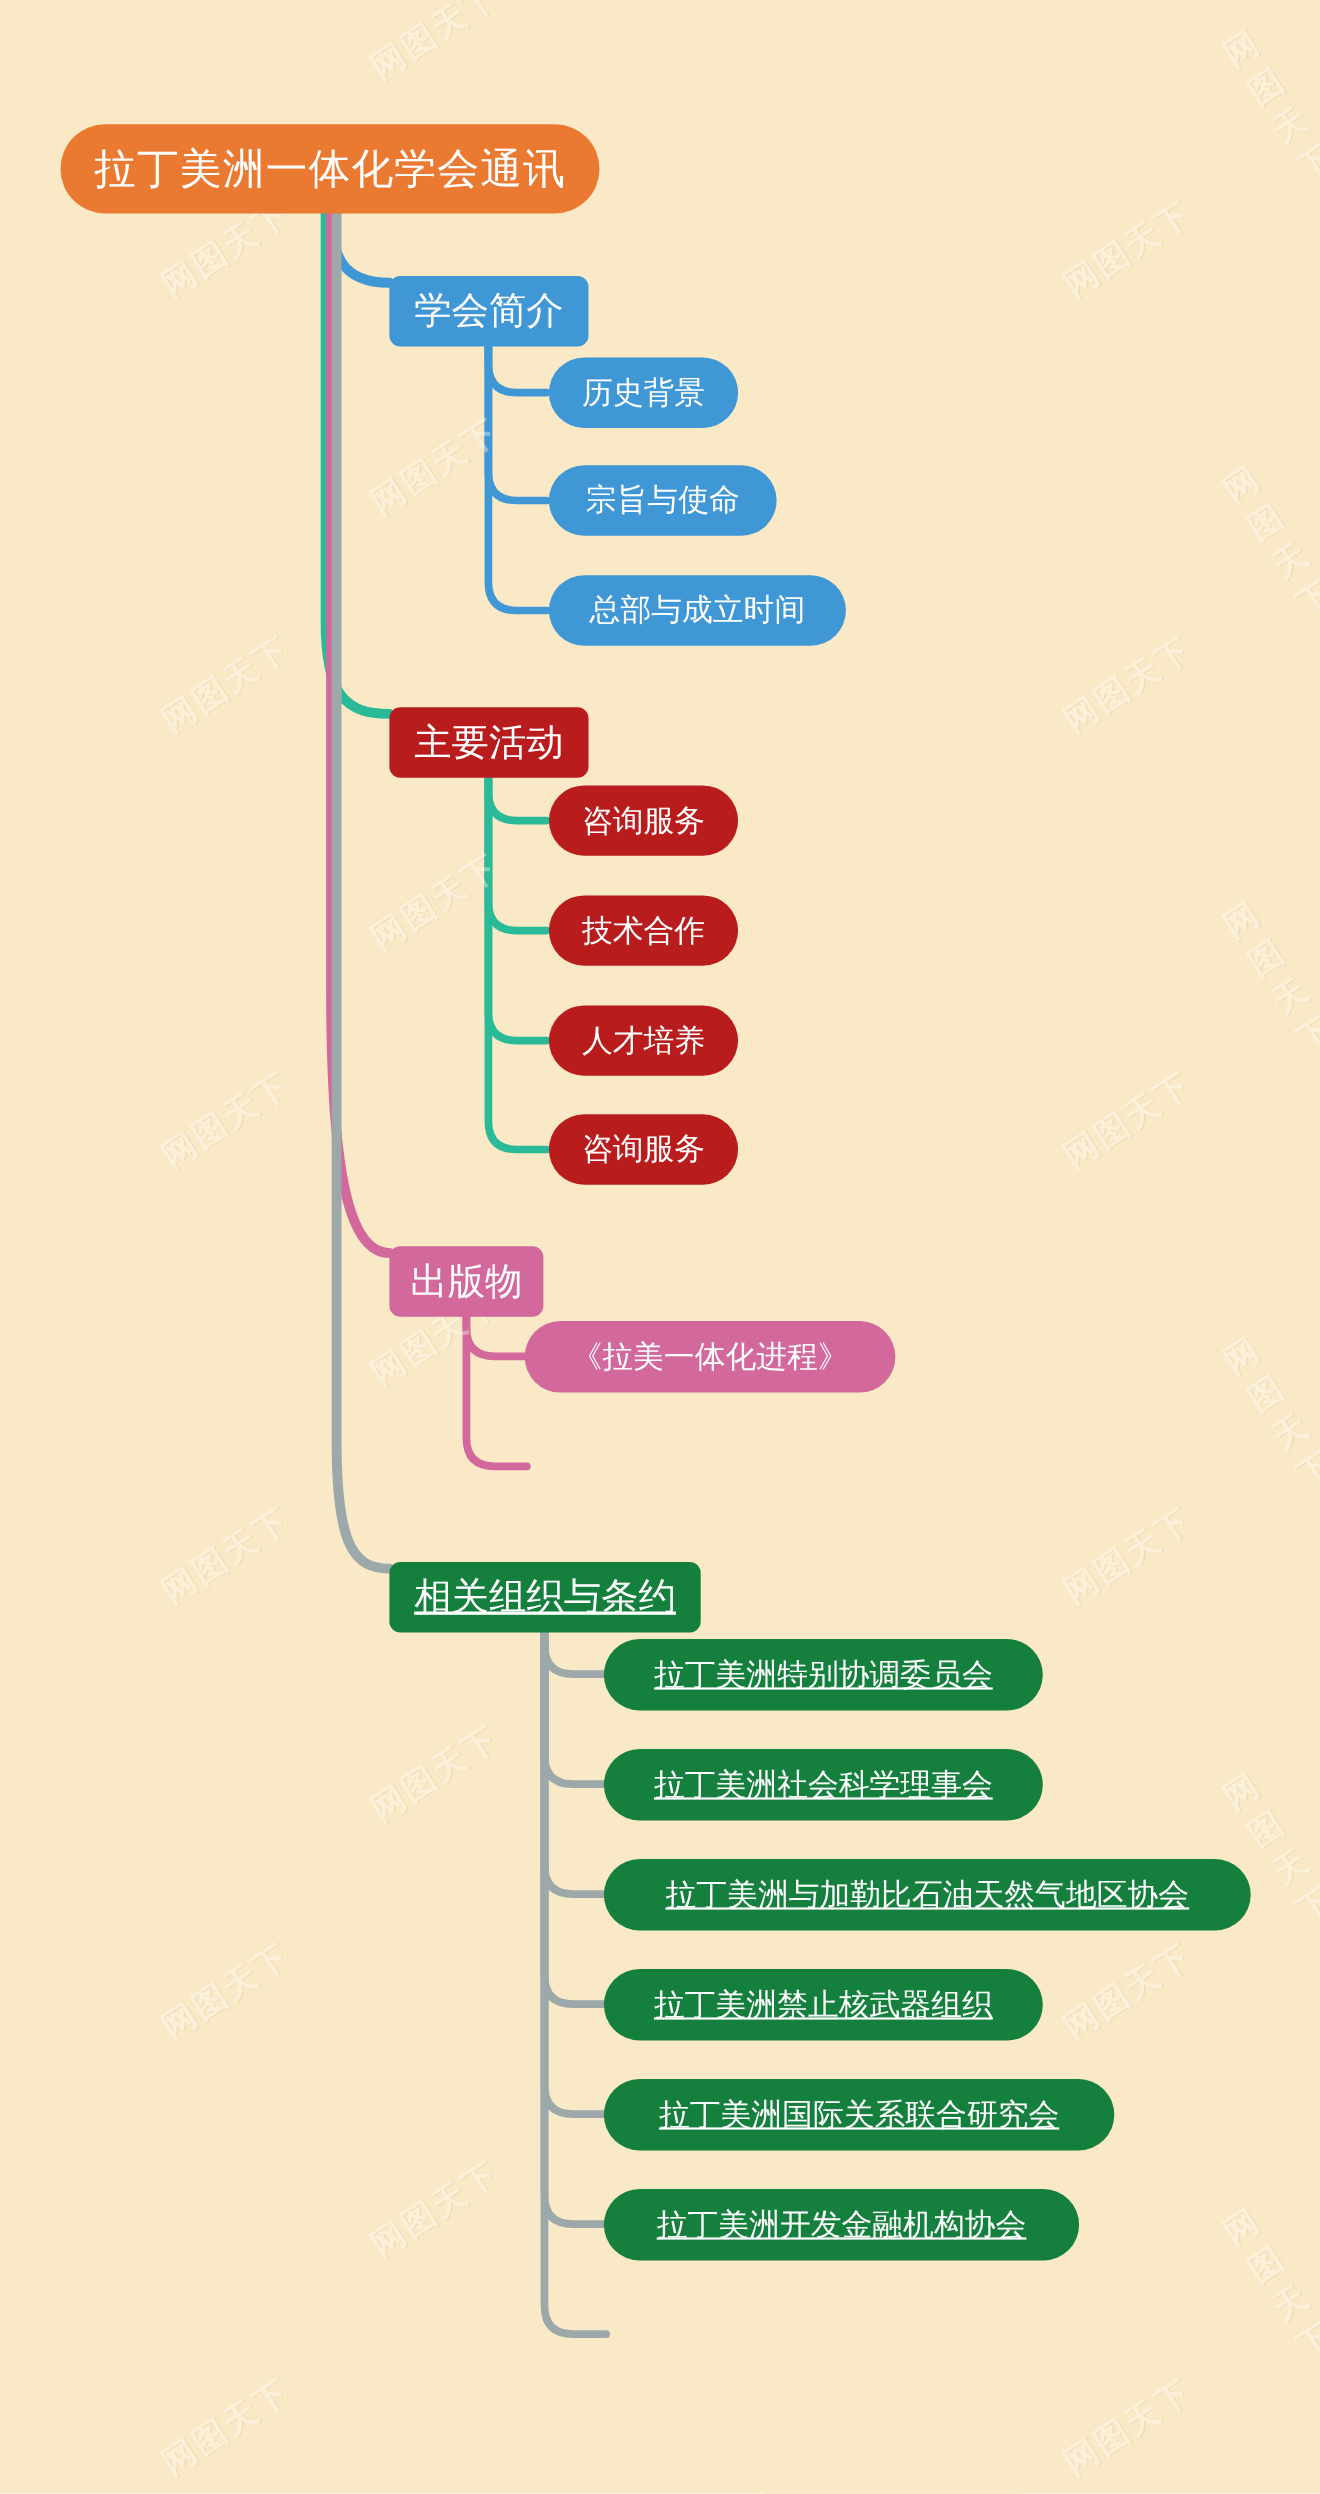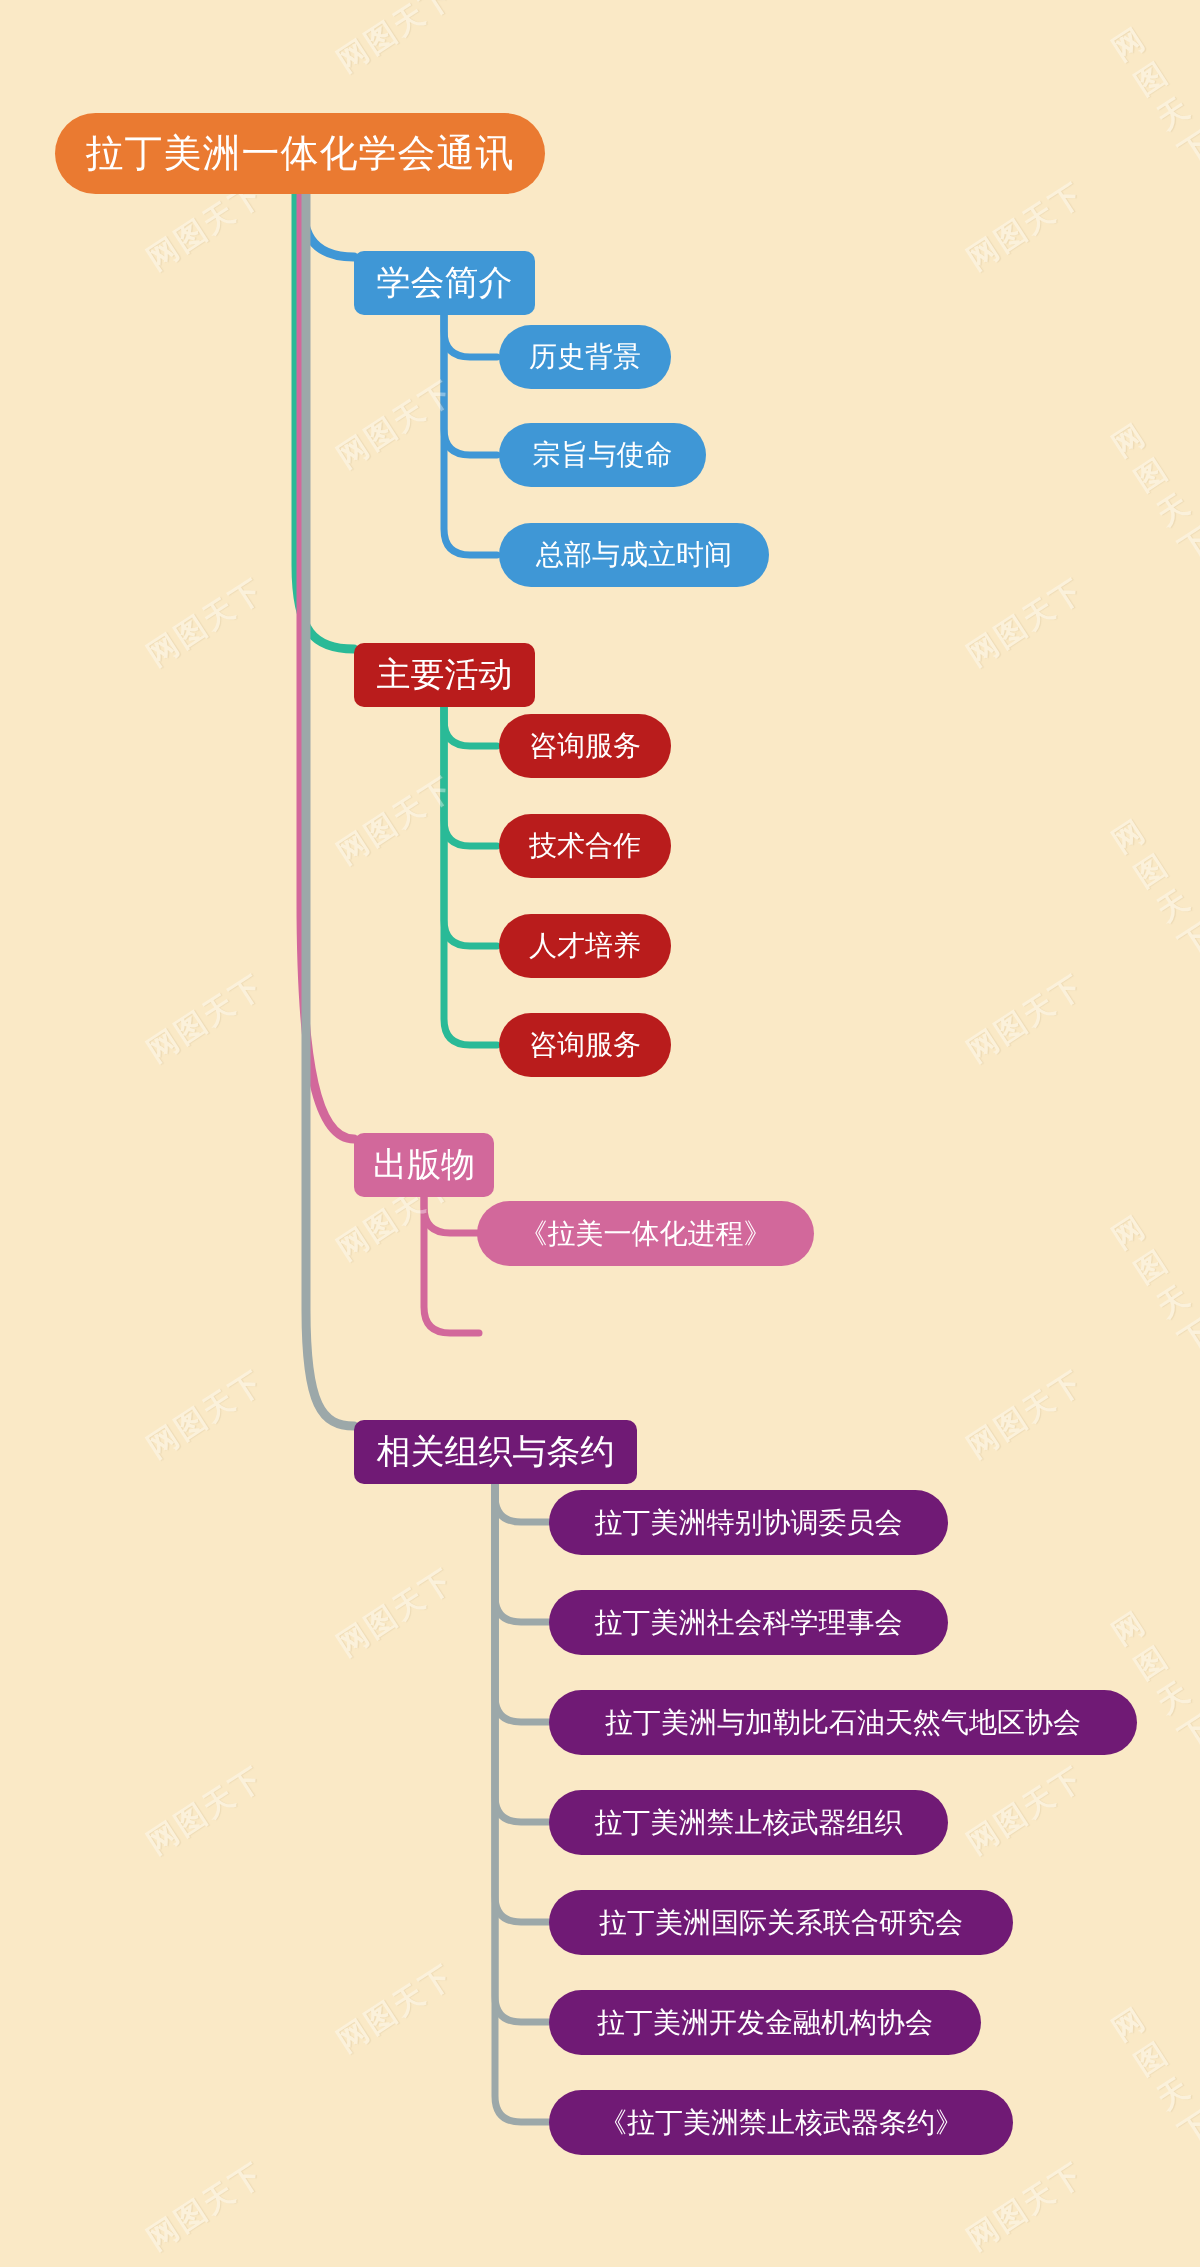--- a/index.html
+++ b/index.html
@@ -19,21 +19,21 @@
   }
   .root{
     background:#EA7A31;border-radius:41px;
     font-size:38px;letter-spacing:1px;
   }
   .branch{border-radius:10px;font-size:34px;margin-top:26px;}
   .child{border-radius:33px;font-size:28px;}
   .blue{background:#3F97D6;}
   .green{background:#b91c1c;font-family:Liberation Mono, monospace;}
   .pink{background:#D2689B;}
-  .gray{background:#701a75;}
+  .gray{background:#15803d;text-decoration:underline;}
   .wm{
     position:absolute;z-index:2;
     font-size:30px;font-weight:700;letter-spacing:3px;
     color:#FFFFFF;opacity:0.38;
     text-shadow:1px 1px 1px rgba(180,156,108,0.45);
     transform:rotate(-33deg);
     pointer-events:none;
   }
 </style>
 </head>
@@ -114,15 +114,14 @@
   <div class="node branch pink" style="left:354px;top:1107px;width:140px;height:64px">出版物</div>
   <div class="node child pink" style="left:477px;top:1201px;width:337px;height:65px">《拉美一体化进程》</div>
 
   <div class="node branch gray" style="left:354px;top:1394px;width:283px;height:64px">相关组织与条约</div>
   <div class="node child gray" style="left:549px;top:1490px;width:399px;height:65px">拉丁美洲特别协调委员会</div>
   <div class="node child gray" style="left:549px;top:1590px;width:399px;height:65px">拉丁美洲社会科学理事会</div>
   <div class="node child gray" style="left:549px;top:1690px;width:588px;height:65px">拉丁美洲与加勒比石油天然气地区协会</div>
   <div class="node child gray" style="left:549px;top:1790px;width:399px;height:65px">拉丁美洲禁止核武器组织</div>
   <div class="node child gray" style="left:549px;top:1890px;width:464px;height:65px">拉丁美洲国际关系联合研究会</div>
   <div class="node child gray" style="left:549px;top:1990px;width:432px;height:65px">拉丁美洲开发金融机构协会</div>
-  <div class="node child gray" style="left:549px;top:2090px;width:464px;height:65px">《拉丁美洲禁止核武器条约》</div>
 
 </div>
 
 </body></html>

